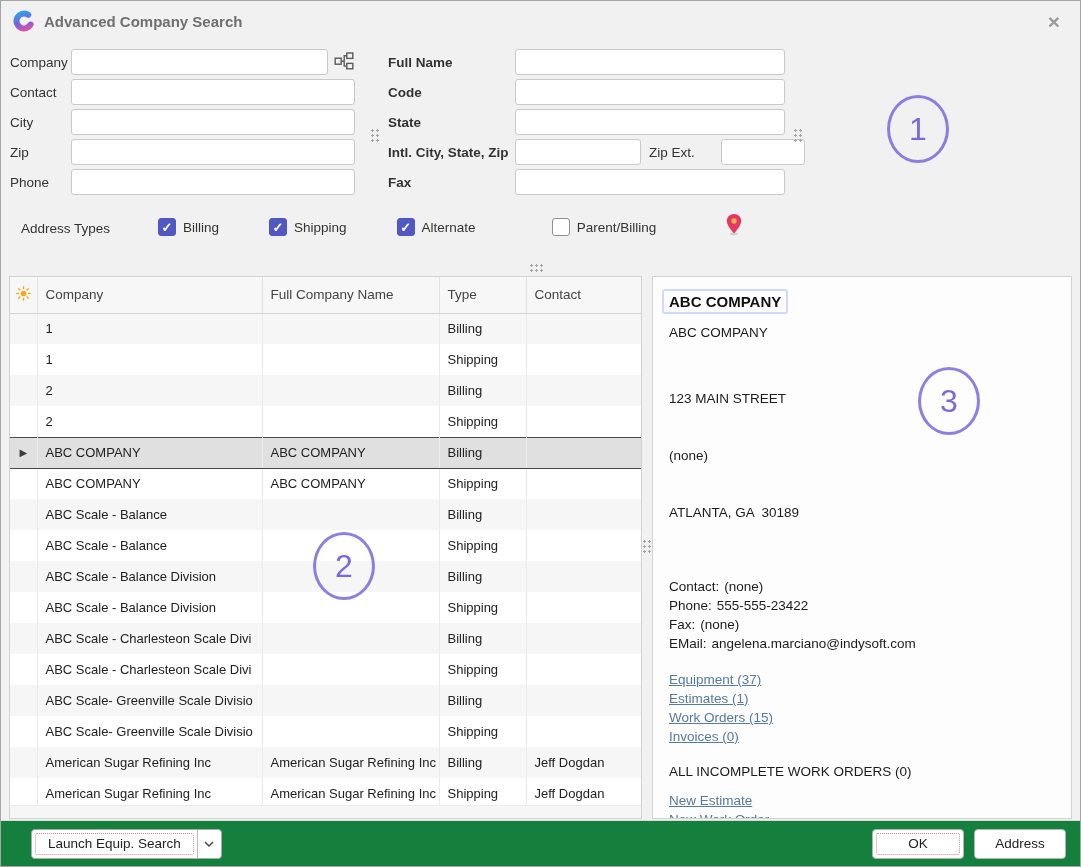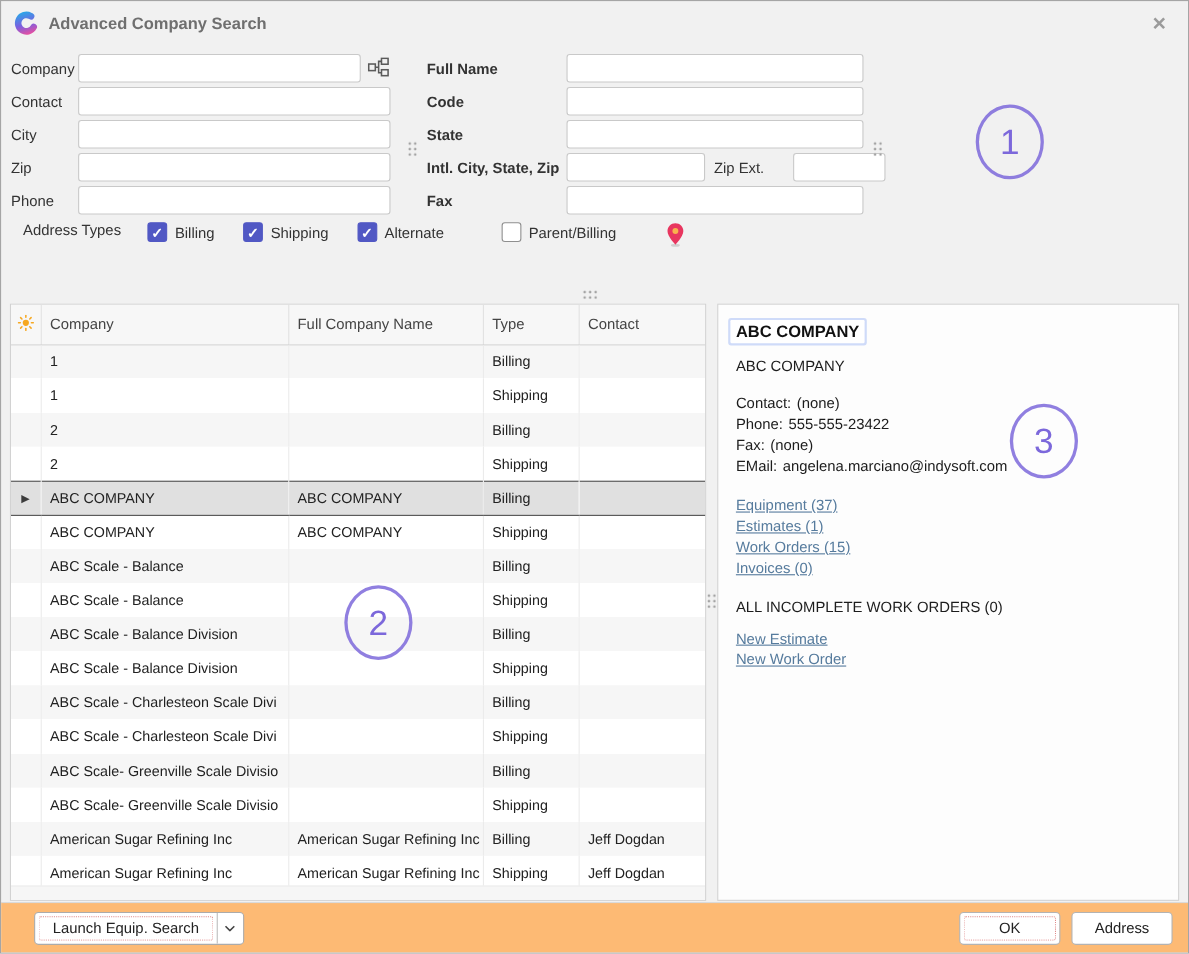--- a/index.html
+++ b/index.html
@@ -26,21 +26,21 @@
   .in-left { width:284px; }
   .in-left.short { width:257px; margin-right:5px; }
   .icon-btn { width:22px; height:22px; display:flex; align-items:center; justify-content:center;
               background:transparent; border:none; padding:0; cursor:default; }
   .lbl-right { width:152px; padding-left:25px; font-size:13.5px; color:#333; white-space:nowrap;font-weight:bold; }
   .in-right { width:270px; }
   .in-intl  { width:126px; }
   .lbl-zipext { width:80px; padding-left:8px; font-size:13.5px; color:#333; white-space:nowrap; }
   .in-zipext { width:84px; }
 
-  .cbrow { display:flex; align-items:flex-start; height:34px; margin-top:5px; }
+  .cbrow { display:flex; align-items:flex-end; height:34px; margin-top:5px;gap:24px; }
   .addr-types-lbl { width:133px; padding-left:20px; font-size:13.5px; color:#333; }
   .cb-item { display:flex; align-items:center; margin-right:26px; cursor:default; }
   .cb-item.parent { margin-left:26px; }
   .cb-box { width:18px; height:18px; border:1px solid #8f8f8f; border-radius:3px; background:#fff;
             display:flex; align-items:center; justify-content:center; }
   .cb-item.checked .cb-box { background:#5158c4; border-color:#5158c4; }
   .cb-item.checked .cb-box::after { content:"✓"; color:#fff; font-size:13px; font-weight:bold; line-height:1; }
   .cb-label { margin-left:7px; font-size:13.5px; color:#333; }
   .pin-wrap { margin-left:18px; display:flex; align-items:center; }
 
@@ -79,21 +79,21 @@
   .d-name { margin-top:13px; }
   .d-addr { margin-top:11px; line-height:19px; white-space:pre-wrap; }
   .d-fields { margin-top:17px; line-height:19px; }
   .d-label { font-weight:400; margin-right:5px; }
   .d-links { margin-top:17px; line-height:19px; }
   a.d-link { color:#567b9d; text-decoration:underline; cursor:pointer; display:inline-block; }
   .d-incomplete { margin-top:18px; }
   .d-actions { margin-top:12px; line-height:19px; }
 
   
-  .footer { position:absolute; left:0; right:0; bottom:0; height:46px; background:#fdba74;
+  .footer { position:absolute; left:0; right:0; bottom:0; height:46px; background:#15803d;
             border-top:1px solid #dadada; display:flex; align-items:center;
             padding:0 12px 0 20px; }
   .launch-btn { display:flex; align-items:stretch; height:30px; margin-left:10px;
                 background:#fff; border:1px solid #ababab; border-radius:4px; overflow:hidden;
                 padding:0; cursor:default; }
   .launch-main { position:relative; display:flex; align-items:center; padding:0 16px;
                  font-size:13.5px; color:#222; }
   .launch-main::before { content:""; position:absolute; inset:3px; border:1px dotted #e08a8a;
                          border-radius:2px; pointer-events:none; }
   .launch-arrow { width:24px; display:flex; align-items:center; justify-content:center;
@@ -380,20 +380,25 @@
         <td>Jeff Dogdan</td>
       </tr>
           </tbody>
       </table>
     </div>
 
     <div class="detail-panel">
       <span class="d-header">ABC COMPANY</span>
       <div class="d-name">ABC COMPANY</div>
 
+      <div class="d-addr">
+        <div>123 MAIN STREET</div>
+        <div>(none)</div>
+        <div>ATLANTA, GA  30189</div>
+      </div>
 
       <div class="d-fields">
         <div>
           <span class="d-label">Contact:</span><span>(none)</span>
         </div>
         <div>
           <span class="d-label">Phone:</span><span>555-555-23422</span>
         </div>
         <div>
           <span class="d-label">Fax:</span><span>(none)</span>

